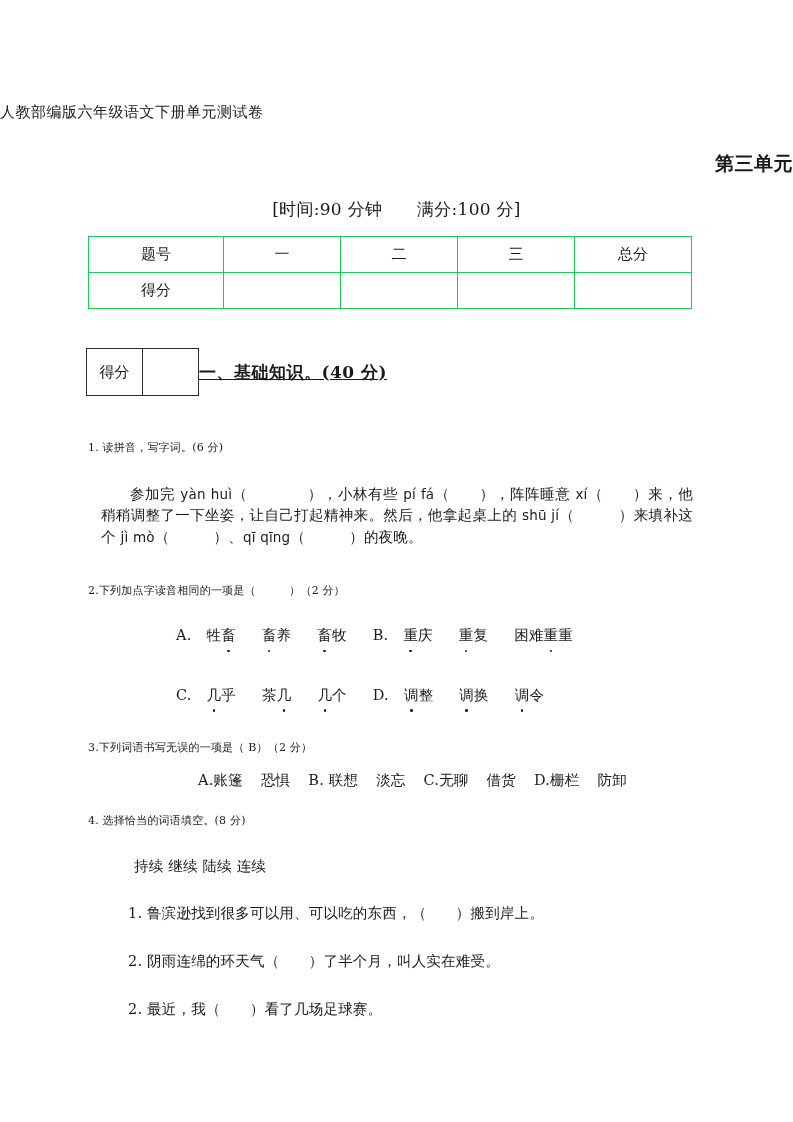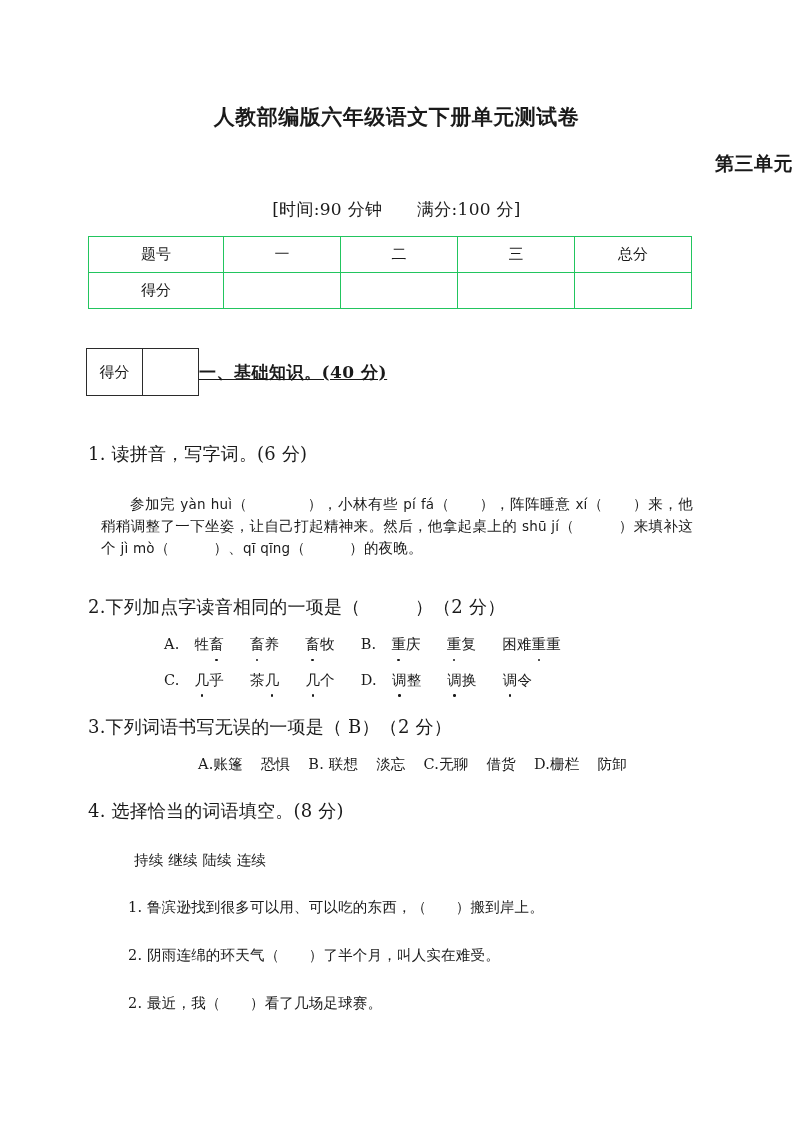--- a/index.html
+++ b/index.html
@@ -18,23 +18,22 @@
   .page {
     position: absolute;
     left: 0; top: 0;
     width: 793px;
     height: 1122px;
     padding: 0;
   }
 
   
   .doc-title {
-    text-align: center;
-    font-size: 21px;
-    font-weight: bold;
+    font-size: 15px;
+    font-weight: normal;
     letter-spacing: 0.5px;
     margin: 0;
     position: absolute;
     left: 0; right: 0;
     top: 103px;
   }
   .doc-subtitle {
     text-align: right;
     font-size: 19px;
     font-weight: bold;
@@ -113,21 +112,21 @@
     left: 88px;
     top: 440px;
     width: 618px;
     font-size: 14.5px;
     line-height: 1.5;
   }
   .q {
     margin: 0 0 0 0;
   }
   .q-title {
-    font-size: 18px;
+    font-size: 11px;
     margin: 0;
     letter-spacing: 0.2px;
   }
   .q-body {
     margin: 13px;
     text-align: justify;
     text-justify: inter-character;
     letter-spacing: 0.2px;
   }
   .indent2 { text-indent: 2em; }
@@ -135,21 +134,21 @@
   .spacer-sm { height: 14px; }
   .spacer-md { height: 21px; }
   .spacer-lg { height: 26px; }
 
   .py {
     font-family: "DejaVu Sans", "Liberation Sans", sans-serif;
     font-size: 13.5px;
   }
 
   .opt-row {
-    margin: 0;
+    margin: 12px;
     padding-left: 76px;
     letter-spacing: 0.2px;
   }
   .opt-row .gap { display: inline-block; width: 26px; }
   .opt-row .gap-s { display: inline-block; width: 15px; }
 
   
   .dot {
     position: relative;
     display: inline-block;

